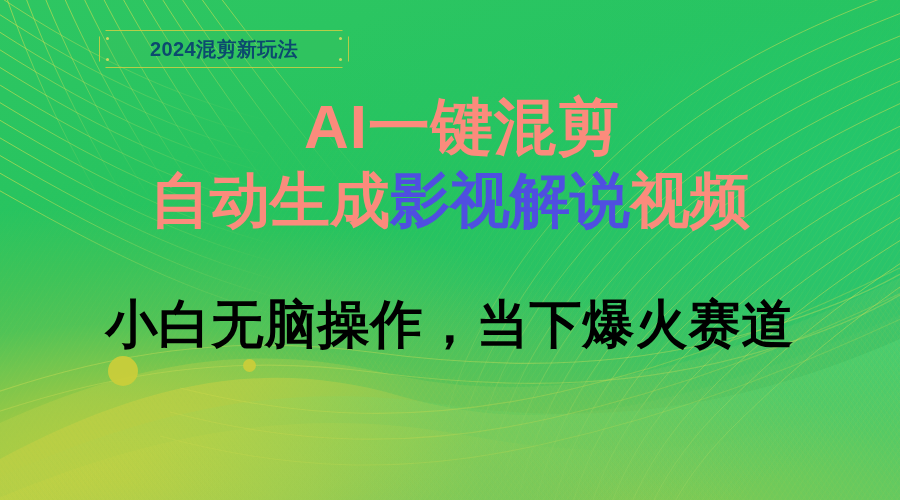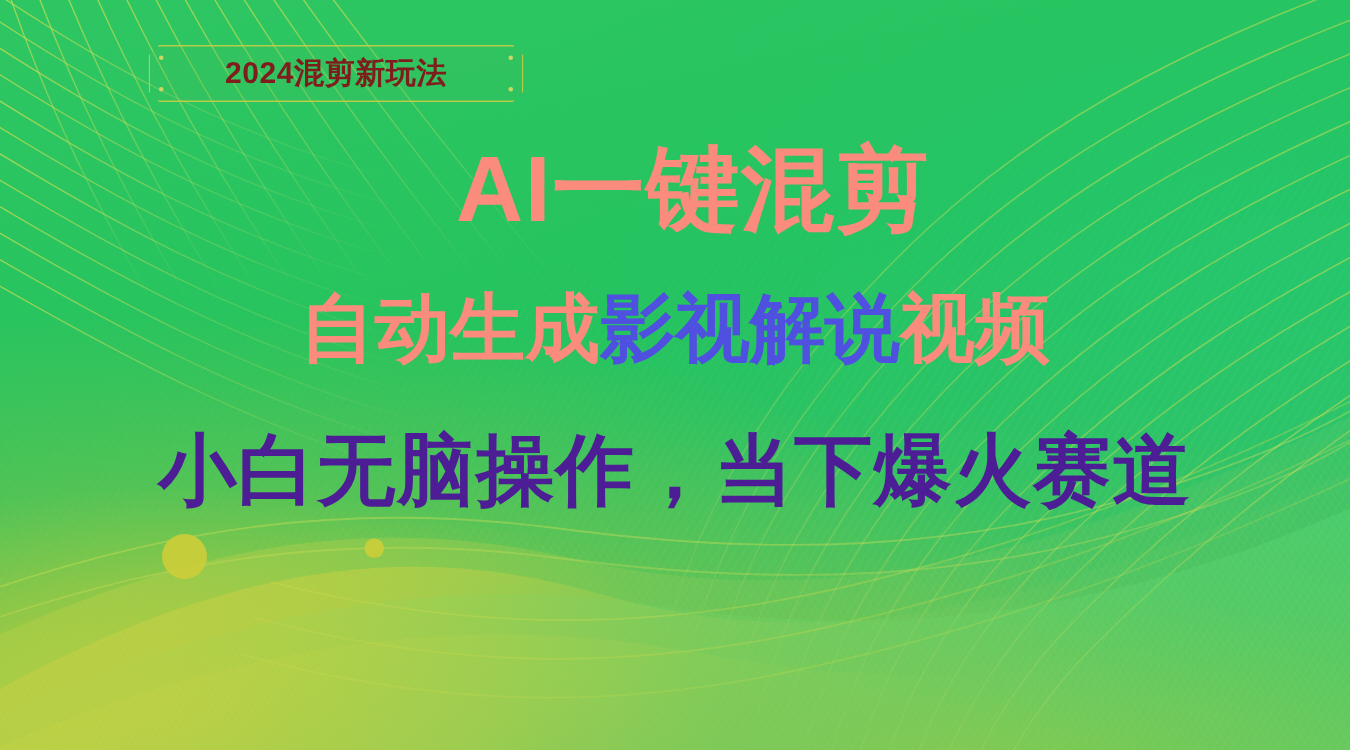--- a/index.html
+++ b/index.html
@@ -42,21 +42,21 @@
     box-sizing: border-box;
     display: flex;
     align-items: center;
     justify-content: center;
     border: 1.4px solid rgba(200,206,70,.88);
     background: rgba(70,190,92,.22);
     -webkit-clip-path: polygon(7px 0,calc(100% - 7px) 0,100% 7px,100% calc(100% - 7px),calc(100% - 7px) 100%,7px 100%,0 calc(100% - 7px),0 7px);
     clip-path: polygon(7px 0,calc(100% - 7px) 0,100% 7px,100% calc(100% - 7px),calc(100% - 7px) 100%,7px 100%,0 calc(100% - 7px),0 7px);
   }
   #badge-label {
-    color: #7f1d1d;
+    color: #0c4a6e;
     font-size: 20px;
     font-weight: 700;
     letter-spacing: .4px;
     line-height: 1;
     white-space: nowrap;
   }
   .badge-dot {
     position: absolute;
     width: 3px;
     height: 3px;
@@ -81,38 +81,38 @@
     white-space: nowrap;
     font-weight: 700;
   }
   #hl-line-1 {
     font-size: 62px;
     letter-spacing: 1px;
     color: #fb8b7c;
     padding-left: 24px;
   }
   #hl-line-2 {
-    font-size: 50px;
+    font-size: 60px;
     letter-spacing: 0px;
-    margin-top: 36px;
+    margin-top: 13px;
   }
   .salmon { color: #fb8b7c; }
   .indigo { color: #4f4fe0; }
 
   #hl-line-3 {
     position: absolute;
     left: 0;
     right: 0;
-    top: 288px;
+    top: 298px;
     text-align: center;
     font-size: 52px;
     font-weight: 700;
     line-height: 1;
     letter-spacing: 1px;
-    color: #4c1d95;
+    color: #000000;
     white-space: nowrap;
   }
 
   
   .deco-dot {
     position: absolute;
     border-radius: 50%;
     background: #c9cd3a;
   }
   #dot-large {

